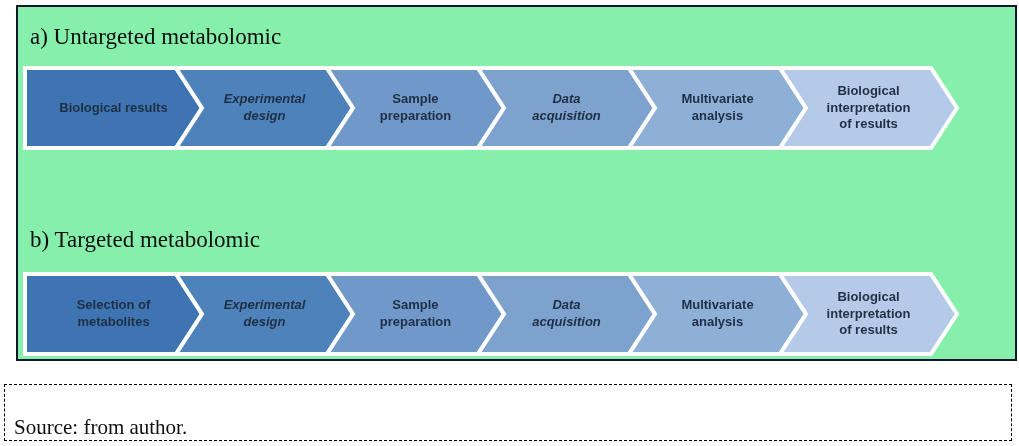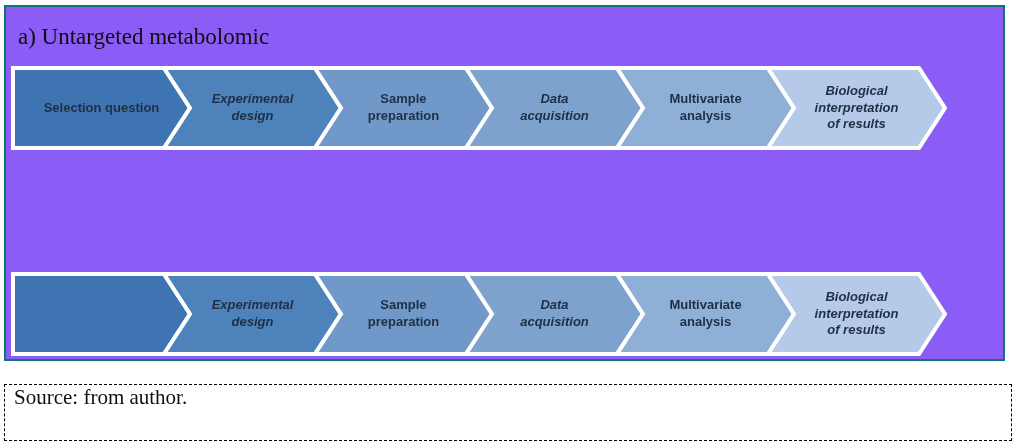--- a/index.html
+++ b/index.html
@@ -9,27 +9,27 @@
   }
   body {
     position: relative;
     width: 1019px;
     height: 446px;
     font-family: "Liberation Sans", sans-serif;
     overflow: hidden;
   }
   .figure-box {
     position: absolute;
-    left: 4px;
+    left: 16px;
     top: 5px;
     width: 1001px;
     height: 356px;
-    border: 2px solid #0f766e;
+    border: 2px solid #0f172a;
     box-sizing: border-box;
-    background: #8b5cf6;
+    background: #86efac;
   }
   .section-title {
     position: absolute;
     left: 12px;
     font-family: "Liberation Serif", serif;
     font-size: 23px;
     color: #0f0f0f;
     white-space: nowrap;
   }
   .title-a { top: 17px; }
@@ -62,31 +62,31 @@
     line-height: 1.3;
     color: #1f2f45;
     white-space: pre-line;
     pointer-events: none;
   }
   .sl-0 { left: 0px; }
   .sl-1 { left: 151px; font-style: italic; }
   .sl-2 { left: 302px; }
   .sl-3 { left: 453px; font-style: italic; }
   .sl-4 { left: 604px; }
-  .sl-5 { left: 755px; font-style: italic; }
+  .sl-5 { left: 755px; }
   .source-box {
     position: absolute;
     left: 4px;
     top: 384px;
     width: 1008px;
     height: 57px;
     border: 1px dashed #000000;
     box-sizing: border-box;
     display: flex;
-    align-items: flex-start;
+    align-items: flex-end;
     background: #ffffff;
   }
   .source-text {
     font-family: "Liberation Serif", serif;
     font-size: 21px;
     color: #101010;
     padding-left: 9px;
   }
 </style>
 </head>
@@ -98,44 +98,47 @@
 
   <div class="flow-row flow-a">
     <svg width="934" height="80" viewBox="0 0 934 80">
       <polygon stroke="#ffffff" stroke-width="4" points="0,0 151,0 177,40 151,80 0,80" fill="#3e74b1"></polygon>
       <polygon stroke="#ffffff" stroke-width="4" points="151,0 302,0 328,40 302,80 151,80 177,40" fill="#4e82bb"></polygon>
       <polygon stroke="#ffffff" stroke-width="4" points="302,0 453,0 479,40 453,80 302,80 328,40" fill="#7099c9"></polygon>
       <polygon stroke="#ffffff" stroke-width="4" points="453,0 604,0 630,40 604,80 453,80 479,40" fill="#7ca2cd"></polygon>
       <polygon stroke="#ffffff" stroke-width="4" points="604,0 755,0 781,40 755,80 604,80 630,40" fill="#8eafd6"></polygon>
       <polygon stroke="#ffffff" stroke-width="4" points="755,0 906,0 932,40 906,80 755,80 781,40" fill="#b5cae8"></polygon>
     </svg>
-    <div class="step-label sl-0">Selection question</div>
+    <div class="step-label sl-0">Biological results</div>
     <div class="step-label sl-1">Experimental
 design</div>
     <div class="step-label sl-2">Sample
 preparation</div>
     <div class="step-label sl-3">Data
 acquisition</div>
     <div class="step-label sl-4">Multivariate
 analysis</div>
     <div class="step-label sl-5">Biological
 interpretation
 of results</div>
   </div>
 
+  <div class="section-title title-b">b) Targeted metabolomic</div>
 
   <div class="flow-row flow-b">
     <svg width="934" height="80" viewBox="0 0 934 80">
       <polygon stroke="#ffffff" stroke-width="4" points="0,0 151,0 177,40 151,80 0,80" fill="#3e74b1"></polygon>
       <polygon stroke="#ffffff" stroke-width="4" points="151,0 302,0 328,40 302,80 151,80 177,40" fill="#4e82bb"></polygon>
       <polygon stroke="#ffffff" stroke-width="4" points="302,0 453,0 479,40 453,80 302,80 328,40" fill="#7099c9"></polygon>
       <polygon stroke="#ffffff" stroke-width="4" points="453,0 604,0 630,40 604,80 453,80 479,40" fill="#7ca2cd"></polygon>
       <polygon stroke="#ffffff" stroke-width="4" points="604,0 755,0 781,40 755,80 604,80 630,40" fill="#8eafd6"></polygon>
       <polygon stroke="#ffffff" stroke-width="4" points="755,0 906,0 932,40 906,80 755,80 781,40" fill="#b5cae8"></polygon>
     </svg>
+    <div class="step-label sl-0">Selection of
+metabolites</div>
     <div class="step-label sl-1">Experimental
 design</div>
     <div class="step-label sl-2">Sample
 preparation</div>
     <div class="step-label sl-3">Data
 acquisition</div>
     <div class="step-label sl-4">Multivariate
 analysis</div>
     <div class="step-label sl-5">Biological
 interpretation

